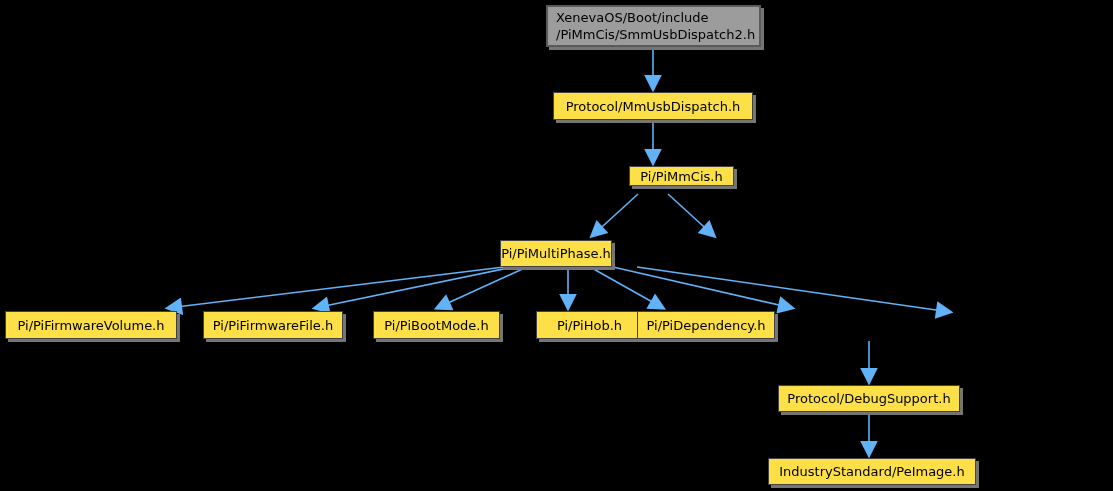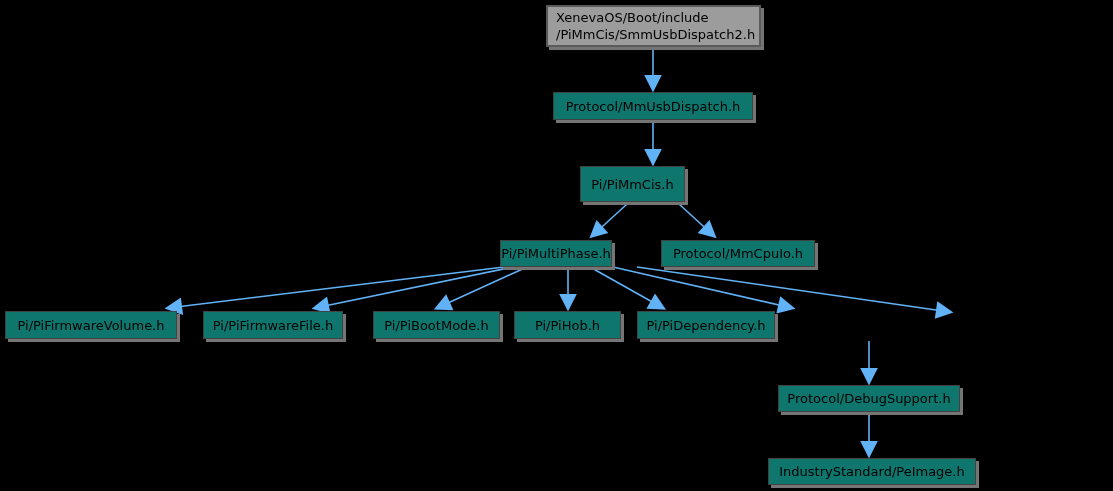--- a/index.html
+++ b/index.html
@@ -7,21 +7,21 @@
     position:relative;
     width:1113px;height:491px;
     background:#000000;
     font-family:"DejaVu Sans","Liberation Sans",sans-serif;
     overflow:hidden;
   }
   .edges{position:absolute;left:0;top:0;width:1113px;height:491px;}
   .node{
     position:absolute;
     box-sizing:border-box;
-    background:#0f766e;
+    background:#fde047;
     border:1px solid #424242;
     box-shadow:3px 3px 0 #757575;
     color:#000000;
     font-size:13px;
     display:flex;
     align-items:center;
     justify-content:center;
     white-space:nowrap;
     cursor:pointer;
   }
@@ -64,33 +64,32 @@
     </g>
   </svg>
 
   <div class="node node-root" style="left:546px;top:5px;width:215px;height:42px">
     <span>XenevaOS/Boot/include</span>
     <span>/PiMmCis/SmmUsbDispatch2.h</span>
   </div>
 
   <div class="node" style="left:553px;top:92px;width:200px;height:28px">Protocol/MmUsbDispatch.h</div>
 
-  <div class="node" style="left:580px;top:166px;width:105px;height:36px">Pi/PiMmCis.h</div>
+  <div class="node" style="left:629px;top:166px;width:105px;height:20px">Pi/PiMmCis.h</div>
 
   <div class="node" style="left:500px;top:240px;width:112px;height:27px">Pi/PiMultiPhase.h</div>
 
-  <div class="node" style="left:661px;top:240px;width:154px;height:27px">Protocol/MmCpuIo.h</div>
 
   <div class="node" style="left:5px;top:311px;width:172px;height:28px">Pi/PiFirmwareVolume.h</div>
 
   <div class="node" style="left:203px;top:311px;width:140px;height:28px">Pi/PiFirmwareFile.h</div>
 
   <div class="node" style="left:373px;top:311px;width:127px;height:28px">Pi/PiBootMode.h</div>
 
-  <div class="node" style="left:514px;top:311px;width:107px;height:28px">Pi/PiHob.h</div>
+  <div class="node" style="left:536px;top:311px;width:107px;height:28px">Pi/PiHob.h</div>
 
   <div class="node" style="left:637px;top:311px;width:138px;height:28px">Pi/PiDependency.h</div>
 
 
 
   <div class="node" style="left:778px;top:385px;width:182px;height:27px">Protocol/DebugSupport.h</div>
 
   <div class="node" style="left:768px;top:458px;width:208px;height:27px">IndustryStandard/PeImage.h</div>
 
 </div>

